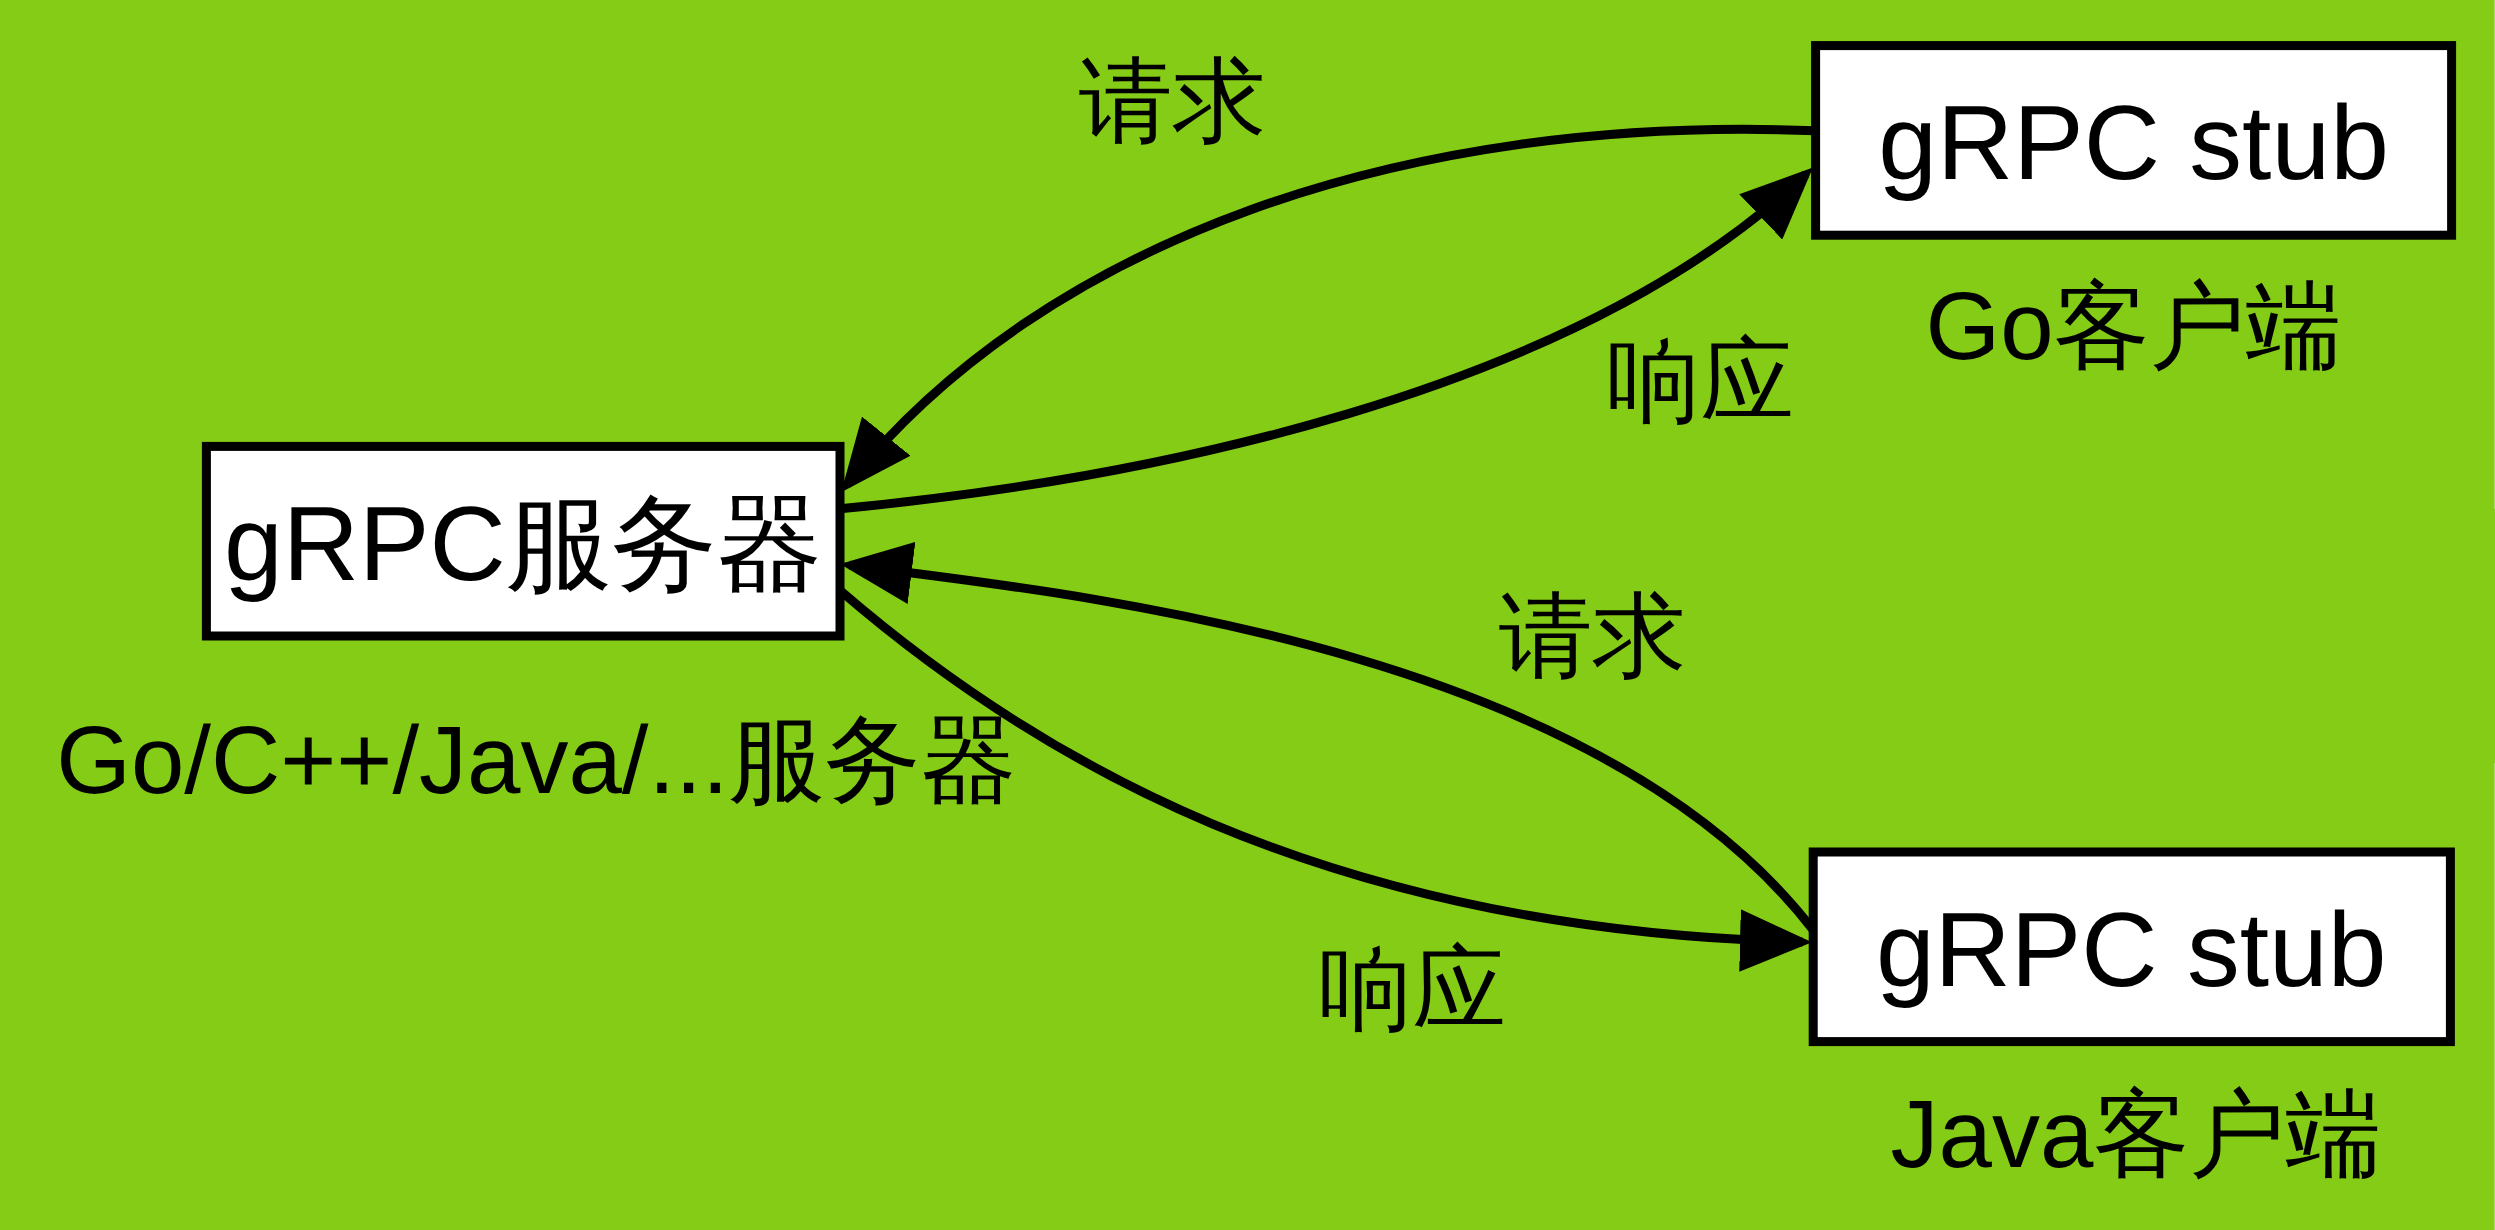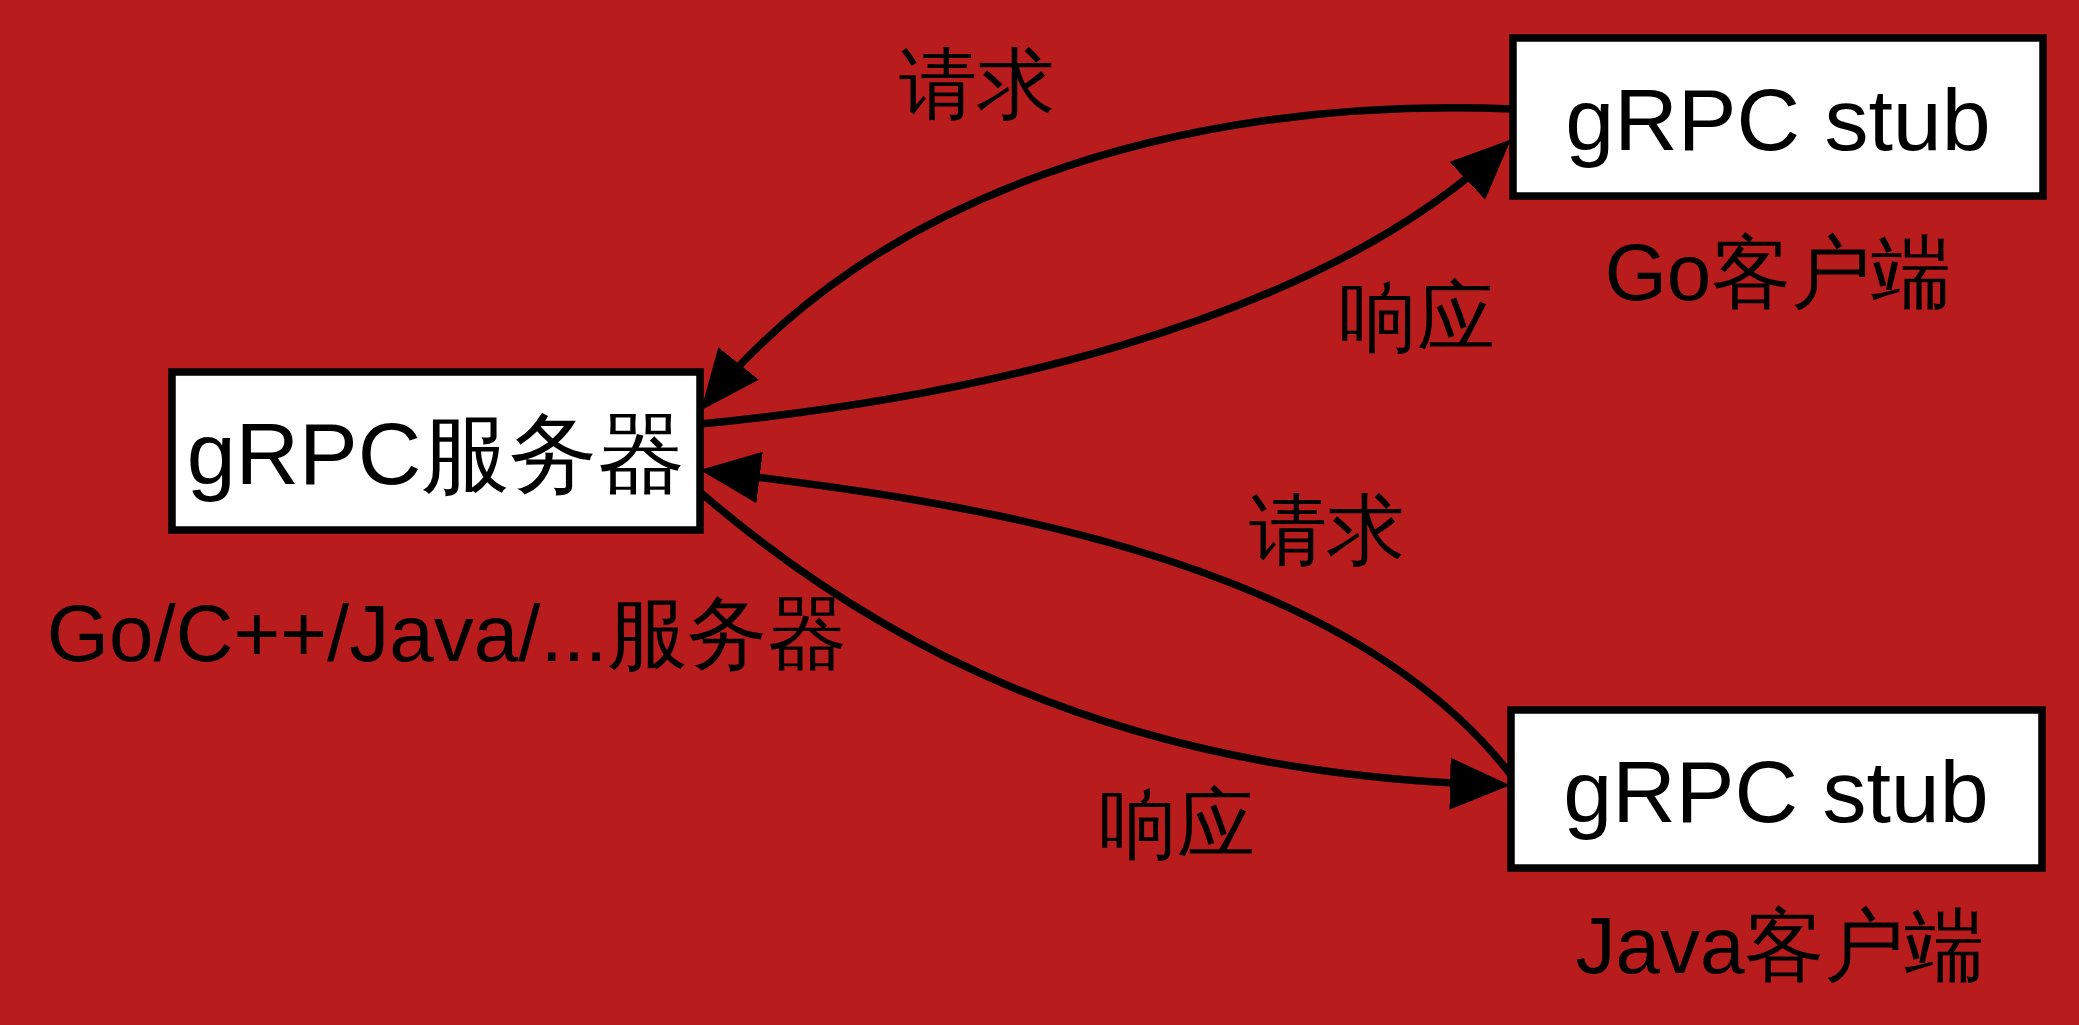--- a/index.html
+++ b/index.html
@@ -3,21 +3,21 @@
 <meta charset="utf-8">
 <title>Diagram</title>
 <style>
   html, body {
     margin: 0;
     padding: 0;
     background: #ffffff;
   }
   .diagram-wrap {
     width: 100%;
-    background: #b91c1c;
+    background: #84cc16;
   }
   svg {
     display: block;
     width: 100%;
     height: auto;
     font-family: "Liberation Sans", sans-serif;
   }
   .node-box {
     fill: #ffffff;
     stroke: #000000;

